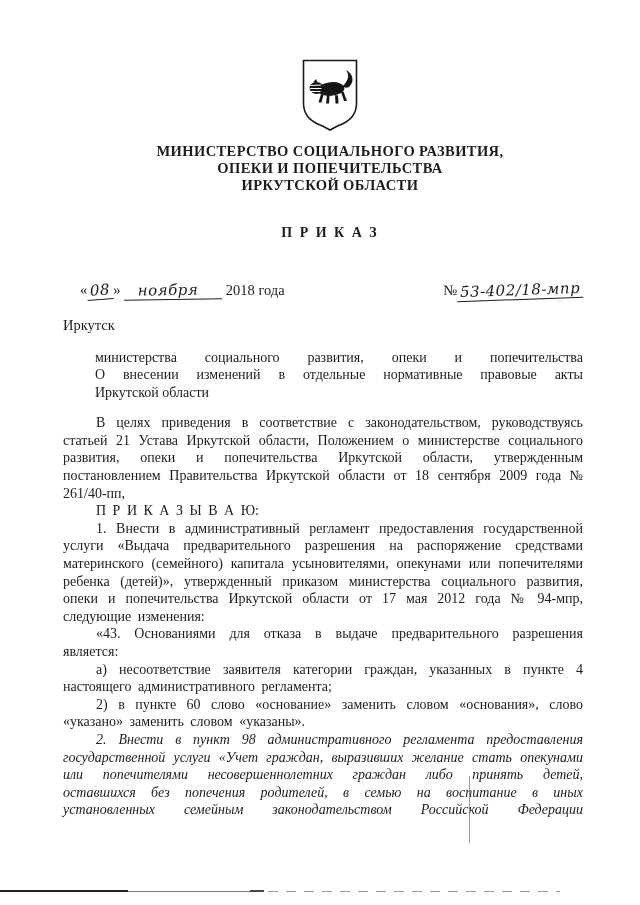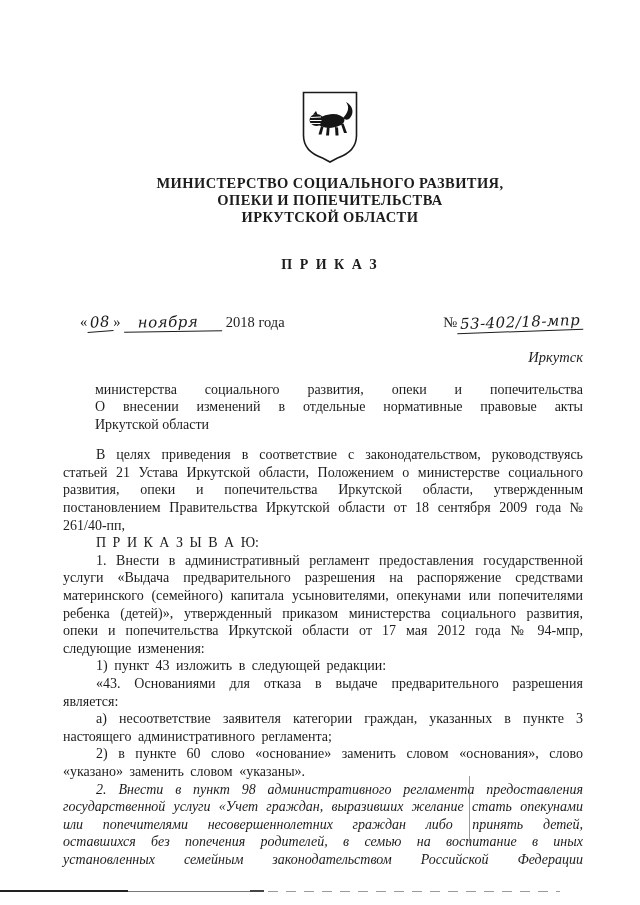--- a/index.html
+++ b/index.html
@@ -7,21 +7,21 @@
     width: 640px; height: 905px;
     background: #f2f2f0;
     font-family: "Liberation Serif", serif;
     color: #1c1c1c;
     overflow: hidden;
   }
   .page {
     position: relative;
     width: 640px; height: 905px;
     background: #ffffff;
-    padding-top: 88px;
+    padding-top: 56px;
     box-sizing: border-box;
   }
   .header { margin-left: 70px; width: 520px; text-align: center; }
   .emblem { display: inline-block; }
   .org-block { margin-top: 7px; font-weight: bold; font-size: 14.5px; line-height: 17px; letter-spacing: 0.4px; }
   .doc-type { margin-top: 31px; font-weight: bold; font-size: 14px; letter-spacing: 2px; }
 
   .meta-row {
     margin: 41px 0 0 63px; width: 520px;
     display: flex; justify-content: space-between; align-items: baseline;
@@ -33,21 +33,21 @@
     font-style: italic;
     font-size: 15px;
     letter-spacing: 0.5px;
   }
   .u { display: inline-block; border-bottom: 1px solid #1c1c1c; text-align: center; line-height: 1.05; }
   .u-day { min-width: 26px; transform: rotate(-4deg); }
   .u-month { min-width: 88px; padding-right: 10px; transform: rotate(-1deg); }
   .u-num { min-width: 118px; padding: 0 3px; transform: rotate(-2deg); }
   .num-right { white-space: nowrap; }
 
-  .city { margin: 17px 0 0 63px; width: 520px; text-align: right; font-size: 14.5px; font-style: italic; }
+  .city { margin: 17px 0 0 63px; width: 520px; text-align: left; font-size: 14.5px; }
 
   .subject { margin: 15px 0 0 95px; width: 488px; font-size: 14px; line-height: 17.5px; }
   .subject-line { text-align: justify; text-align-last: justify; }
   .subject-line.last { text-align-last: left; }
 
   .body-text {
     margin: 13px 0 8px 63px; width: 520px;
     font-size: 14px; line-height: 17.6px;
     text-align: justify;
     word-spacing: 3px;
@@ -118,23 +118,22 @@
   <div class="subject">
     <div class="subject-line">министерства социального развития, опеки и попечительства</div>
     <div class="subject-line">О внесении изменений в отдельные нормативные правовые акты</div>
     <div class="subject-line last">Иркутской области</div>
   </div>
 
   <div class="body-text">
     <p>В целях приведения в соответствие с законодательством, руководствуясь статьей 21 Устава Иркутской области, Положением о министерстве социального развития, опеки и попечительства Иркутской области, утвержденным постановлением Правительства Иркутской области от 18 сентября 2009 года № 261/40-пп,</p>
     <p>П Р И К А З Ы В А Ю:</p>
     <p>1. Внести в административный регламент предоставления государственной услуги «Выдача предварительного разрешения на распоряжение средствами материнского (семейного) капитала усыновителями, опекунами или попечителями ребенка (детей)», утвержденный приказом министерства социального развития, опеки и попечительства Иркутской области от 17 мая 2012 года № 94-мпр, следующие изменения:</p>
-    <p>1) пункт 43 изложить в следующей редакции:</p>
     <p>«43. Основаниями для отказа в выдаче предварительного разрешения является:</p>
-    <p>а) несоответствие заявителя категории граждан, указанных в пункте 3 настоящего административного регламента;</p>
+    <p>а) несоответствие заявителя категории граждан, указанных в пункте 4 настоящего административного регламента;</p>
     <p>2) в пункте 60 слово «основание» заменить словом «основания», слово «указано» заменить словом «указаны».</p>
     <p class="p-stretch-last">2. Внести в пункт 98 административного регламента предоставления государственной услуги «Учет граждан, выразивших желание стать опекунами или попечителями несовершеннолетних граждан либо принять детей, оставшихся без попечения родителей, в семью на воспитание в иных установленных семейным законодательством Российской Федерации</p>
   </div>
 
   <div class="artifact vline"></div>
   <div class="artifact hseg1"></div>
   <div class="artifact hseg2"></div>
   <div class="artifact hseg3"></div>
   <div class="artifact hseg4"></div>
 

